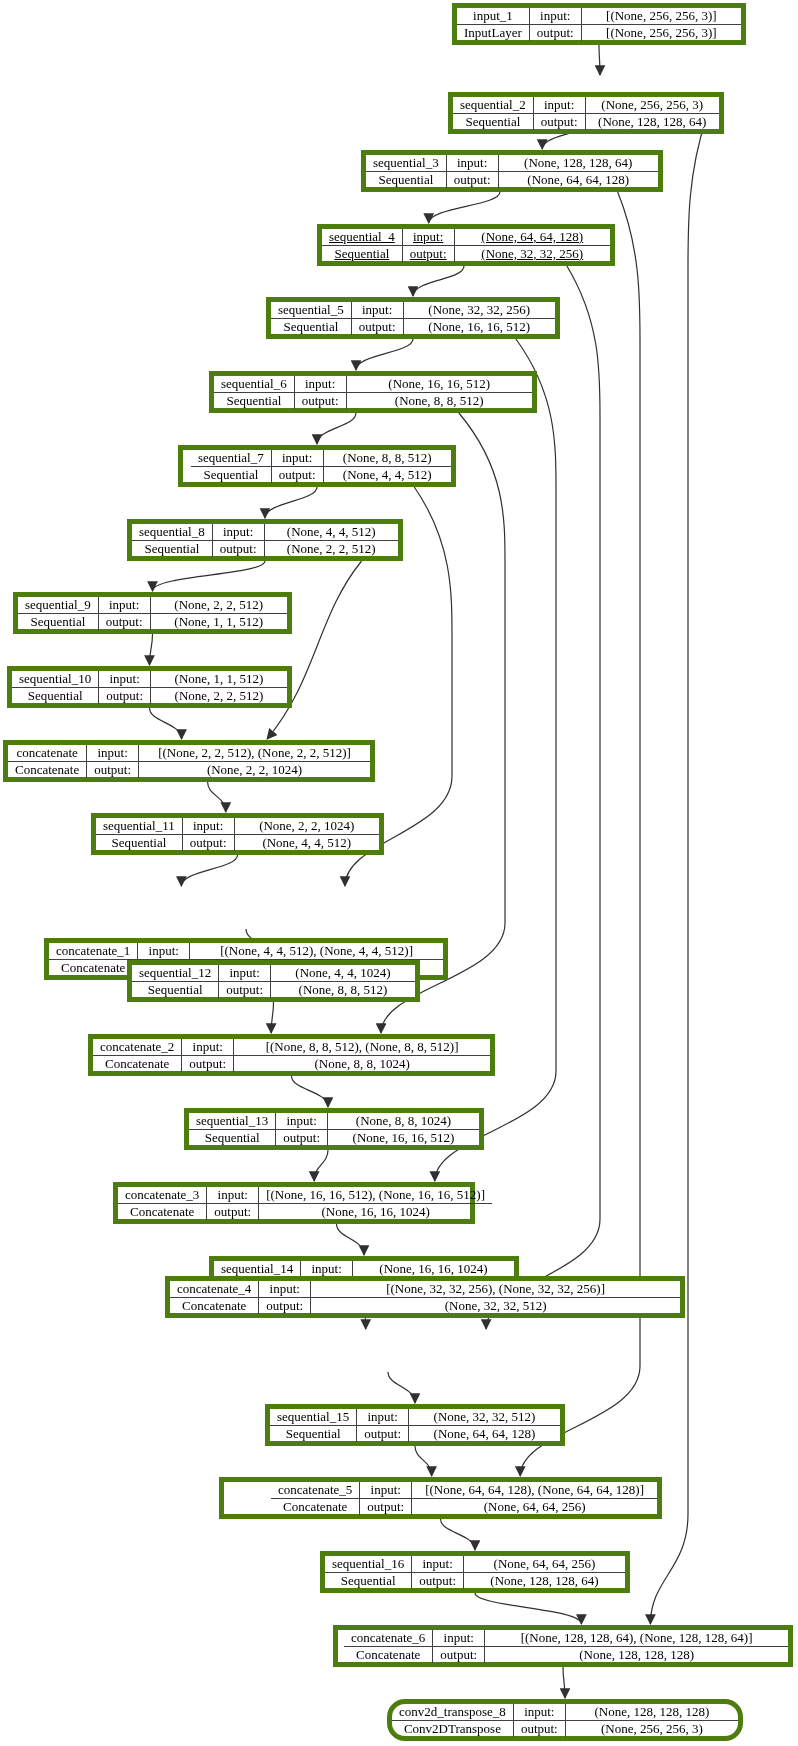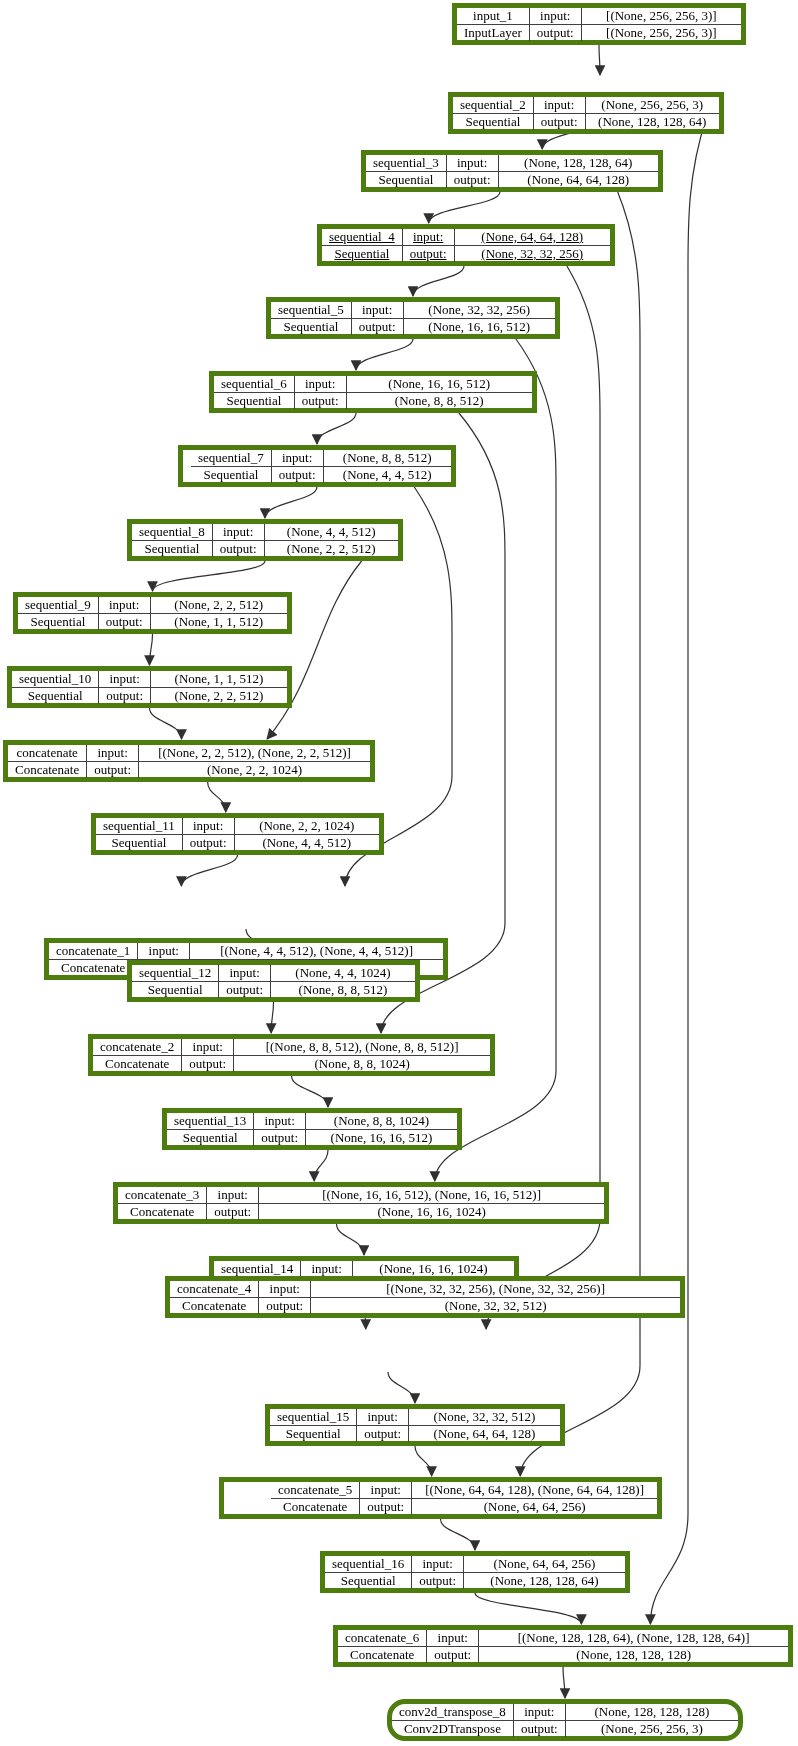--- a/index.html
+++ b/index.html
@@ -204,30 +204,30 @@
 
   <div class="node" style="left: 88px; top: 1034px; width: 407px;">
     <div class="cell bb br">concatenate_2</div>
     <div class="cell bb br">input:</div>
     <div class="cell bb">[(None, 8, 8, 512), (None, 8, 8, 512)]</div>
     <div class="cell br">Concatenate</div>
     <div class="cell br">output:</div>
     <div class="cell">(None, 8, 8, 1024)</div>
   </div>
 
-  <div class="node" style="left: 162px; top: 1108px; width: 300px;">
+  <div class="node" style="left: 184px; top: 1108px; width: 300px;">
     <div class="cell bb br">sequential_13</div>
     <div class="cell bb br">input:</div>
     <div class="cell bb">(None, 8, 8, 1024)</div>
     <div class="cell br">Sequential</div>
     <div class="cell br">output:</div>
     <div class="cell">(None, 16, 16, 512)</div>
   </div>
 
-  <div class="node" style="left: 113px; top: 1182px; width: 496px;">
+  <div class="node" style="left: 113px; top: 1182px; width: 362px;">
     <div class="cell bb br">concatenate_3</div>
     <div class="cell bb br">input:</div>
     <div class="cell bb">[(None, 16, 16, 512), (None, 16, 16, 512)]</div>
     <div class="cell br">Concatenate</div>
     <div class="cell br">output:</div>
     <div class="cell">(None, 16, 16, 1024)</div>
   </div>
 
   <div class="node" style="left: 209px; top: 1256px; width: 310px;">
     <div class="cell bb br">sequential_14</div>
@@ -267,21 +267,21 @@
 
   <div class="node" style="left: 320px; top: 1551px; width: 310px;">
     <div class="cell bb br">sequential_16</div>
     <div class="cell bb br">input:</div>
     <div class="cell bb">(None, 64, 64, 256)</div>
     <div class="cell br">Sequential</div>
     <div class="cell br">output:</div>
     <div class="cell">(None, 128, 128, 64)</div>
   </div>
 
-  <div class="node" style="left: 333px; top: 1625px; width: 460px;">
+  <div class="node" style="left: 333px; top: 1625px; width: 460px; padding-left: 6px;">
     <div class="cell bb br">concatenate_6</div>
     <div class="cell bb br">input:</div>
     <div class="cell bb">[(None, 128, 128, 64), (None, 128, 128, 64)]</div>
     <div class="cell br">Concatenate</div>
     <div class="cell br">output:</div>
     <div class="cell">(None, 128, 128, 128)</div>
   </div>
 
   <div class="node" style="left: 387px; top: 1699px; width: 356px; border-radius: 18px;">
     <div class="cell bb br">conv2d_transpose_8</div>

